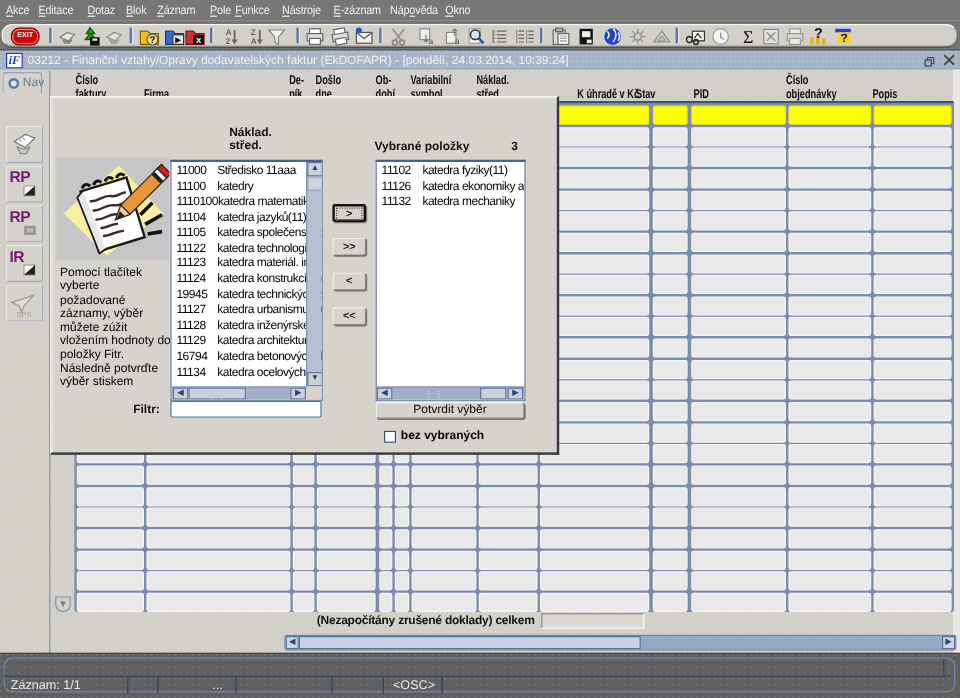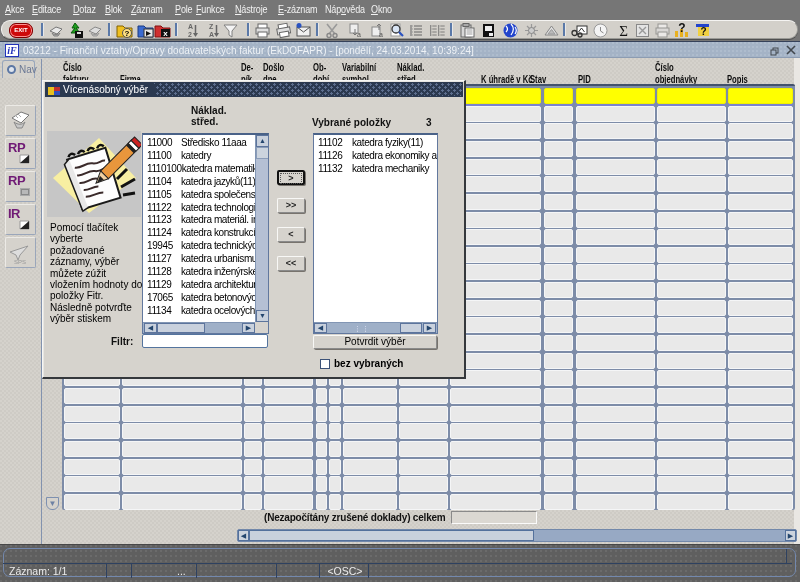--- a/index.html
+++ b/index.html
@@ -649,31 +649,20 @@
     <div class="vsep" style="left:196px"></div>
     <div class="vsep" style="left:276px"></div>
     <div class="vsep" style="left:319px"></div>
     <div class="vsep" style="left:368px"></div>
     <div class="vsep" style="left:786px;top:4px"></div>
     <div class="seg" style="left:9px">Záznam: 1/1</div>
     <div class="seg" style="left:177px">...</div>
     <div class="seg" style="left:322px;width:46px;text-align:center">&lt;OSC&gt;</div>
 </div>
 <div id="dlg">
- <div id="dtitle">
-   <div id="dpat"></div>
-   <svg id="dico" width="12" height="11" viewBox="0 0 12 11">
-        <rect width="12" height="11" fill="#fff"></rect>
-        <rect x="0" y="0" width="12" height="3" fill="#223a66"></rect>
-        <rect x="0" y="3" width="6" height="8" fill="#e8c020"></rect>
-        <rect x="6" y="3" width="6" height="4" fill="#c03030"></rect>
-        <rect x="6" y="7" width="6" height="4" fill="#3050c0"></rect>
-      </svg>
-   <span id="dtext">Vícenásobný výběr</span>
- </div>
  <div class="dlab" style="left:148px;top:24px">Náklad.
 střed.</div>
  <div class="dlab" style="left:269px;top:36px">Vybrané položky</div>
  <div class="dlab" style="left:383px;top:36px">3</div>
  <div id="imgbox">
   <svg width="94" height="86" viewBox="0 0 94 86">
     <polygon points="6,47 52,7 89,47 42,82" fill="#f8efa2"></polygon>
     <g transform="rotate(-17 45 45)">
       <rect x="26" y="22" width="40" height="52" fill="#fdfdfd" stroke="#1a1a1a" stroke-width="2"></rect>
       <path d="M28 22l-6 4 4 50 6-2" fill="#e8e8e8" stroke="#1a1a1a" stroke-width="1.5"></path>
@@ -706,21 +695,21 @@
       <div class="li"><span class="ln">1110100</span>katedra matematiky(</div>
       <div class="li"><span class="ln">11104</span>katedra jazyků(11)</div>
       <div class="li"><span class="ln">11105</span>katedra společenských</div>
       <div class="li"><span class="ln">11122</span>katedra technologie s</div>
       <div class="li"><span class="ln">11123</span>katedra materiál. inže</div>
       <div class="li"><span class="ln">11124</span>katedra konstrukcí po</div>
       <div class="li"><span class="ln">19945</span>katedra technických z</div>
       <div class="li"><span class="ln">11127</span>katedra urbanismu a ú</div>
       <div class="li"><span class="ln">11128</span>katedra inženýrské in</div>
       <div class="li"><span class="ln">11129</span>katedra architektury</div>
-      <div class="li"><span class="ln">17065</span>katedra betonových d</div>
+      <div class="li"><span class="ln">16794</span>katedra betonových d</div>
       <div class="li"><span class="ln">11134</span>katedra ocelových a d</div>
    <div class="vsb" style="height:187px">
      <div class="sbb" style="top:0">▲</div>
      <div class="sbb" style="top:12px;border-color:#8a9cb8;background:#ccd4de"></div>
      <div class="sbb" style="top:175px">▼</div>
    </div>
    <div style="position:absolute;right:0;bottom:0;width:13px;height:11px;background:#d6d3ce"></div>
    <div class="hsbL" style="width:112px">
      <div class="sbb" style="left:1px;top:0;height:10px;line-height:8px">◀</div>
      <div style="position:absolute;left:14px;top:0;width:48px;height:10px;background:#c9d1dd;border:1px solid #5c749c;text-align:center" class="dotwrap"><span class="dots">⋮⋮</span></div>

